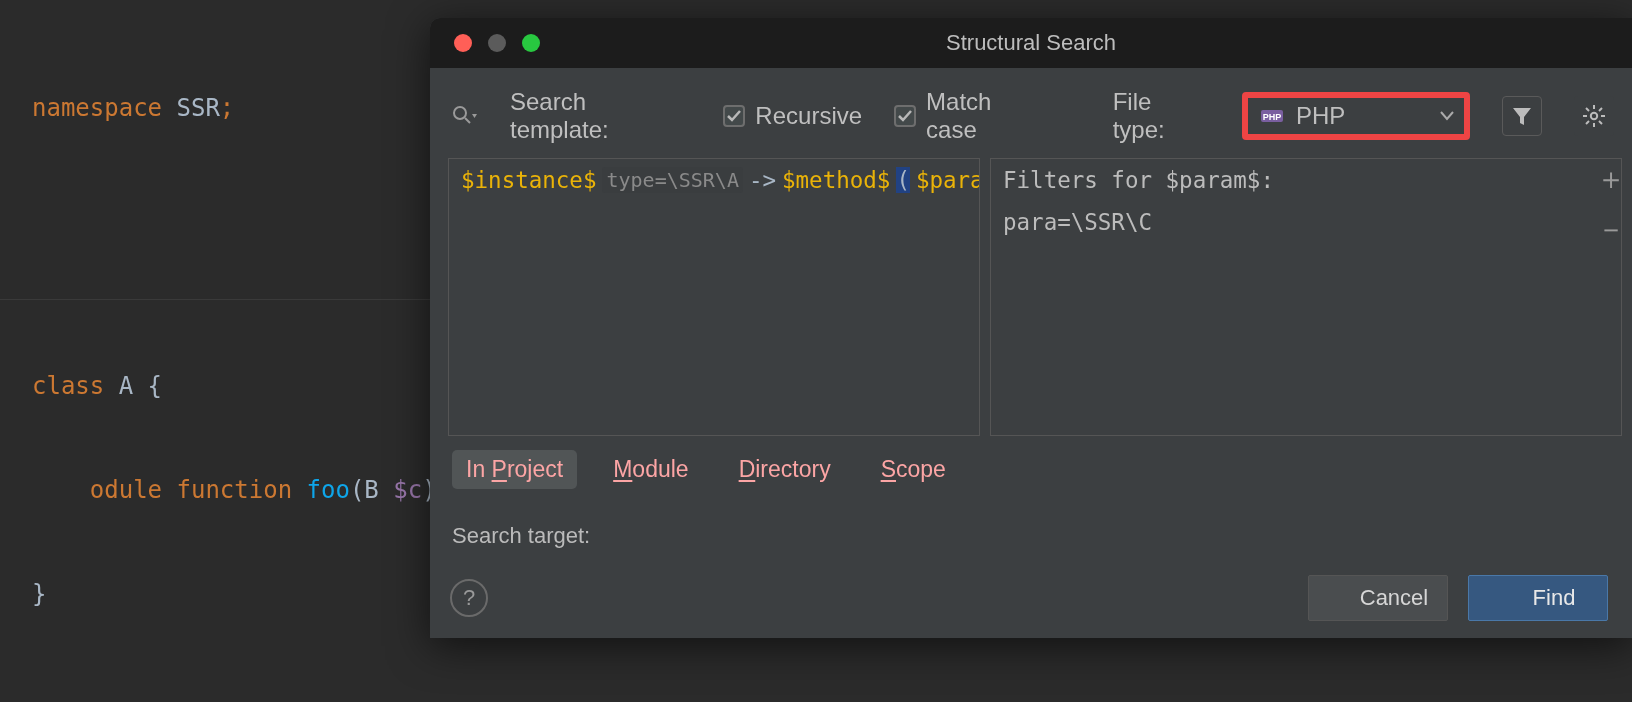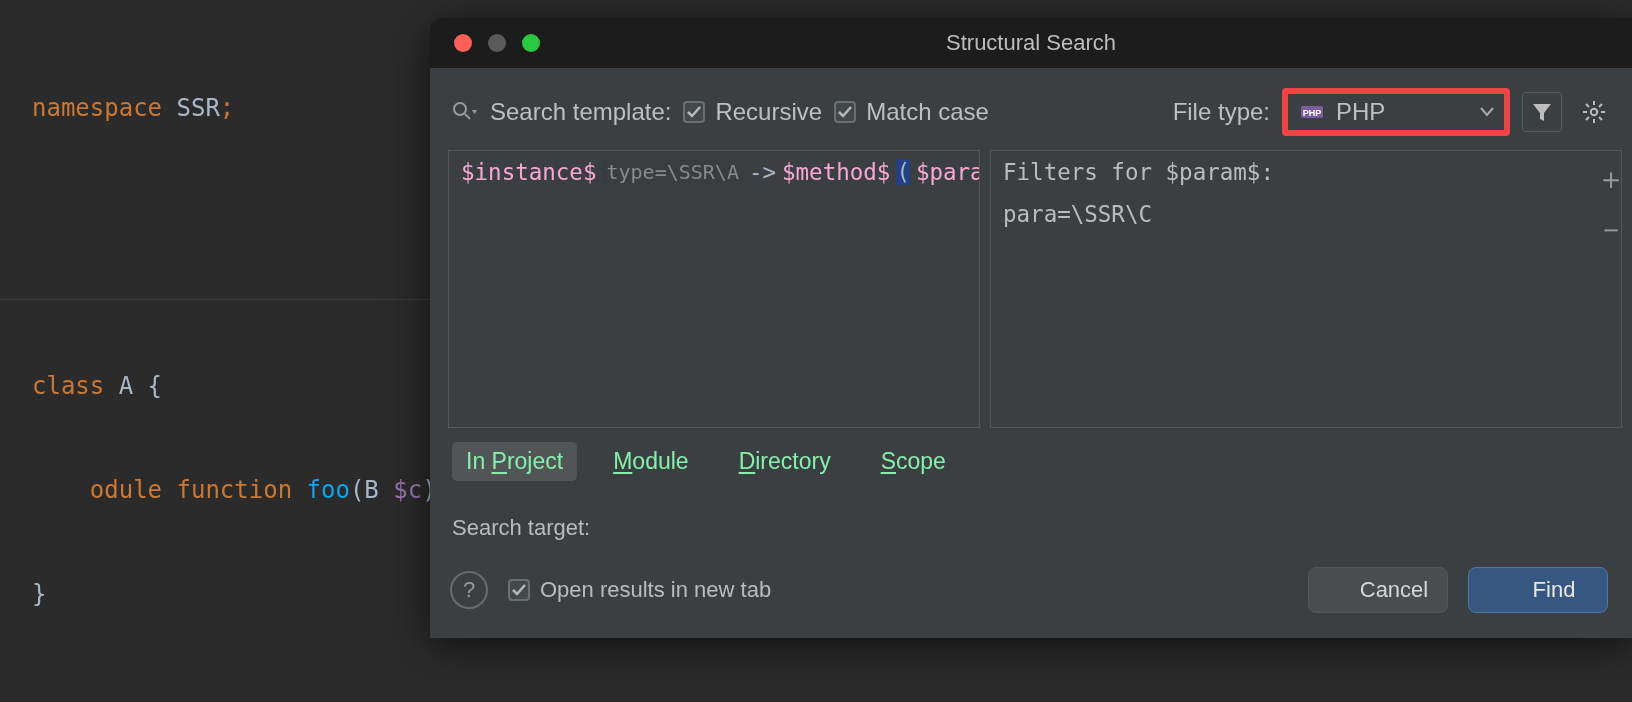--- a/index.html
+++ b/index.html
@@ -62,21 +62,21 @@
     position:absolute; left:0; right:0;
     text-align:center;
     color:#bdbdbd;
     font-size:22px;
     pointer-events:none;
   }
 
   .toolbar {
     display:flex;
     align-items:center;
-    gap:12px;
+    gap:32px;
     padding:20px 18px 14px 22px;
   }
   .toolbar .search-icon { display:flex; align-items:center; color:#9a9a9a; }
   .toolbar .lbl { color:#bfbfbf; font-size:24px; }
   .check {
     display:flex; align-items:center; gap:10px; cursor:pointer;
   }
   .check .box {
     width:22px; height:22px; border:2px solid #6e6e6e; border-radius:4px;
     display:flex; align-items:center; justify-content:center;
@@ -115,21 +115,21 @@
   .pane.left{ flex:0 0 532px; }
   .pane.right{ flex:1; }
   .pane .row{
     padding:8px 12px;
     font-family:"Menlo","Consolas",monospace;
     font-size:22.5px;
     white-space:nowrap;
     color:#bcbcbc;
   }
   .pane.left .row{display:flex;align-items:center;gap:6px;}
-  .templ-var{ color:#f9a8d4; }
+  .templ-var{ color:#eab308; }
   .templ-hint{
     color:#8a8a8a;
     background:#3a3d3f;
     border-radius:3px;
     padding:1px 4px;
     font-size:20px;
   }
   .templ-op{ color:#a9b7c6; }
   .filters-hdr{ color:#777; font-family:inherit; font-size:22px; }
   .side-buttons{
@@ -139,21 +139,21 @@
   }
   .side-buttons .btn{cursor:pointer; user-select:none; line-height:1;}
 
   .scope-tabs{
     display:flex; gap:22px;
     padding:14px 0 4px 22px;
     font-size:23px;
     align-items:center;
   }
   .scope-tabs .tab{
-    color:#86efac; padding:6px 14px; border-radius:5px;
+    color:#fca5a5; padding:6px 14px; border-radius:5px;
   }
   .scope-tabs .tab.active{ background:#515556; }
   .underline{ text-decoration:underline; text-underline-offset:3px; }
 
   .target-line{
     display:flex; align-items:center; gap:16px;
     padding:30px 0 10px 22px;
     font-size:22px;
   }
   .target-line .link{ color:#5a93c9; display:flex; align-items:center; gap:6px;}
@@ -164,21 +164,21 @@
     gap:20px;
   }
   .help-btn{
     width:38px;height:38px;border:2px solid #6a6a6a;border-radius:50%;
     display:flex;align-items:center;justify-content:center;
     color:#999;font-size:22px;
   }
   .bottom .spacer{flex:1;}
   .btn-rect{
     min-width:140px; height:46px;
-    border-radius:8px; border:1px solid #555;
+    border-radius:2px; border:1px solid #555;
     background:#4a4d4f;
     color:#d6d6d6;
     display:flex;align-items:center;justify-content:center;
     font-size:22px;
     padding-left:32px;
   }
   .btn-rect.primary{
     background:#365880; border-color:#4a78a8; color:#e8e8e8;
   }
 </style>
@@ -310,25 +310,17 @@
     <span class="tab"><span class="underline">D</span>irectory</span>
     <span class="tab"><span class="underline">S</span>cope</span>
   </div>
 
   <div class="target-line">
     <span class="lbl">Search target:</span>
   </div>
 
   <div class="bottom">
     <div class="help-btn">?</div>
-    <label class="check">
-      <span class="box">
-          <svg width="14" height="12" viewBox="0 0 14 12">
-            <path d="M1 6 L5 10 L13 1" stroke="#b8b8b8" stroke-width="2.5" fill="none"></path>
-          </svg>
-        </span>
-      <span class="lbl">Open results in new tab</span>
-    </label>
     <span class="spacer"></span>
     <div class="btn-rect">Cancel</div>
     <div class="btn-rect primary">Find</div>
   </div>
 </div>
 
 </body></html>

